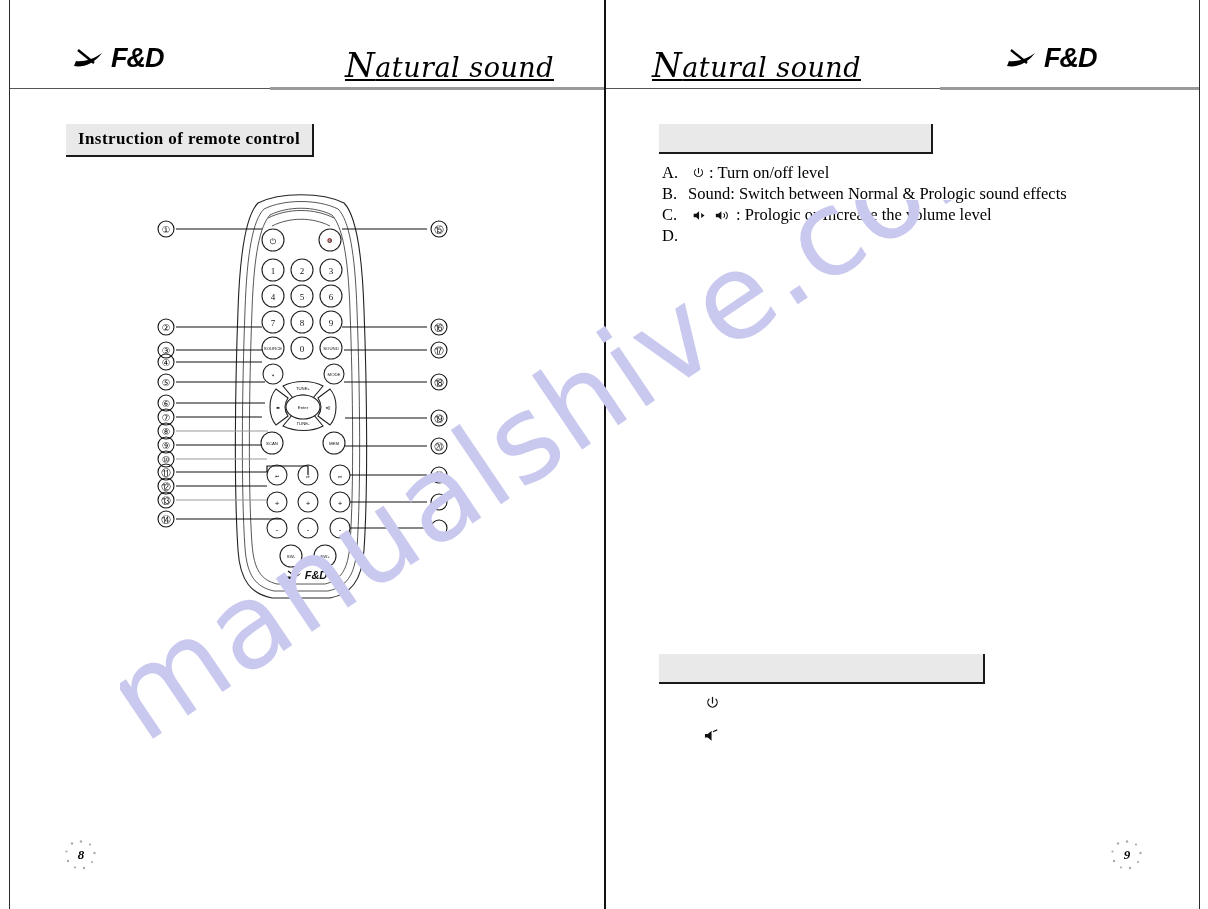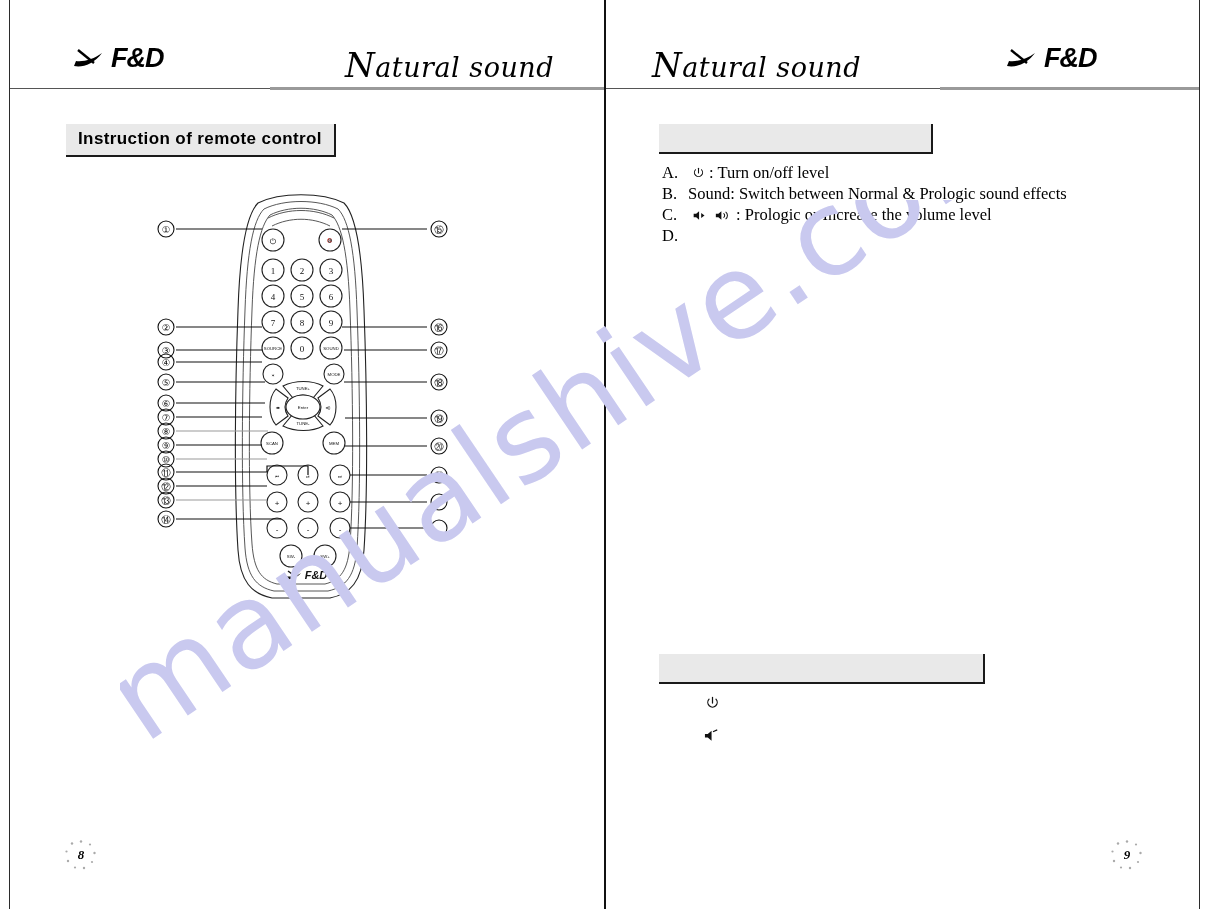--- a/index.html
+++ b/index.html
@@ -12,27 +12,27 @@
   .page-divider{position:absolute;left:604px;top:0;width:2px;height:909px;background:#111;}
 
   
   .hdr-rule-thin{position:absolute;height:1px;background:#555;}
   .hdr-rule-thick{position:absolute;height:3px;background:#9a9a9a;}
 
   .fd-logo{position:absolute;display:flex;align-items:center;gap:7px;}
   .fd-logo .fd-word{font-family:"Liberation Sans", sans-serif;font-weight:bold;
        font-style:italic;font-size:27px;letter-spacing:-1px;line-height:1;}
   .natural{position:absolute;font-family:"DejaVu Serif", serif;font-style:italic;
-       font-size:27px;letter-spacing:.5px;white-space:nowrap;}
+       font-size:27px;letter-spacing:.5px;white-space:nowrap;text-decoration:underline;}
   .natural .cap{font-size:34px;}
 
   
   .title-box{position:absolute;background:#e9e9e9;border-right:2px solid #1a1a1a;
        border-bottom:2px solid #1a1a1a;padding:5px 12px 6px 12px;
-       font-family:Liberation Sans, sans-serif;font-weight:bold;font-size:17px;
+       font-family:Liberation Serif, serif;font-weight:bold;font-size:17px;
        letter-spacing:.4px;white-space:nowrap;}
 
   
   .gray-box{position:absolute;background:#e9e9e9;border-right:2px solid #1a1a1a;
        border-bottom:2px solid #1a1a1a;}
 
   
   .inst-list{position:absolute;font-family:"Liberation Serif", serif;font-size:16.5px;
        line-height:21px;}
   .inst-row{display:flex;align-items:baseline;white-space:nowrap;}

